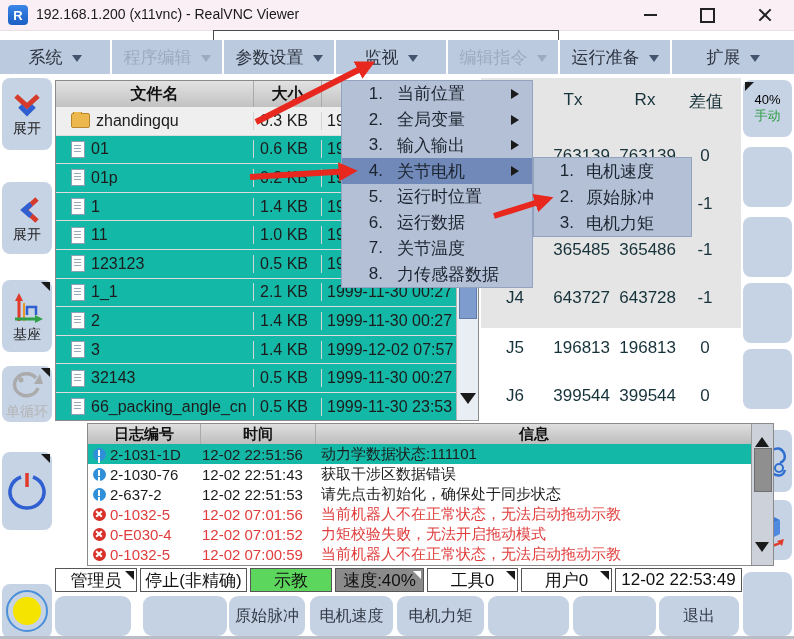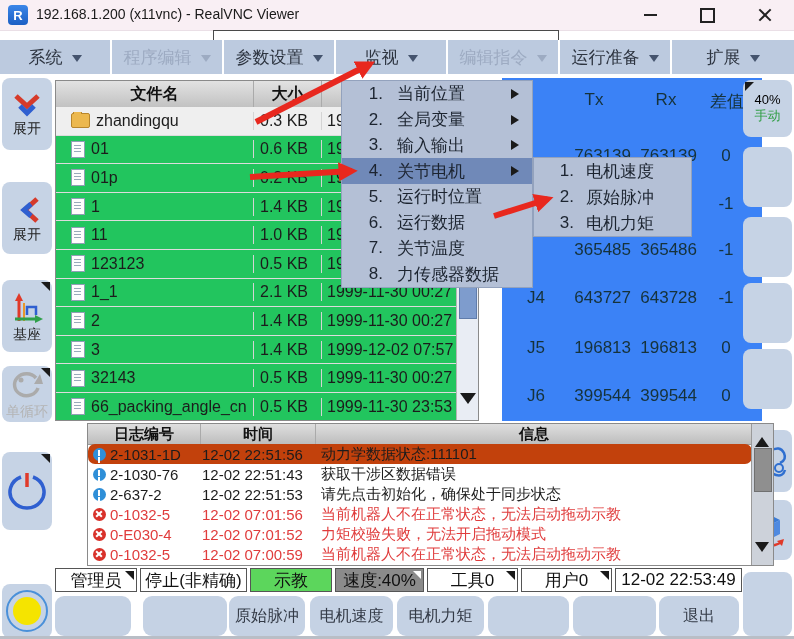--- a/index.html
+++ b/index.html
@@ -45,35 +45,35 @@
               border:1px solid #8a8a8a;box-sizing:border-box;}
   .file-header{position:absolute;left:0;top:0;width:402px;height:26px;display:flex;
                background:linear-gradient(#e2e2e2,#c2c2c2);border-bottom:1px solid #9a9a9a;
                font-size:16px;font-weight:bold;color:#111;}
   .fh-cell{display:flex;align-items:center;justify-content:center;box-sizing:border-box;}
   .fh-name{width:197px;}
   .fh-size{width:68px;border-left:1px solid #aaa;}
   .fh-date{width:137px;border-left:1px solid #aaa;}
   .file-rows{position:absolute;left:0;top:26px;width:402px;height:313px;overflow:hidden;}
   .file-row{display:flex;height:28.6px;align-items:center;font-size:16px;color:#1c1c1c;
-            border-bottom:1px solid #dcdcdc;box-sizing:border-box;background:#22c55e;}
+            border-bottom:1px solid #dcdcdc;box-sizing:border-box;background:#14b8a6;}
   .file-row.selected{background:#efefef;}
   .fc-name{width:197px;display:flex;align-items:center;box-sizing:border-box;padding-left:15px;gap:6px;overflow:hidden;white-space:nowrap;}
   .fc-size{width:68px;border-left:1px solid #d4d4d4;box-sizing:border-box;padding-left:6px;white-space:nowrap;}
   .fc-date{width:137px;border-left:1px solid #d4d4d4;box-sizing:border-box;padding-left:5px;white-space:nowrap;overflow:hidden;}
   .file-scroll{position:absolute;right:0;top:0;width:21px;height:339px;background:#e9edf4;border-left:1px solid #b5b5b5;}
   .fs-thumb{position:absolute;left:2px;top:200px;width:16px;height:36px;background:#7e9ccd;border:1px solid #5f7cab;}
   .fs-down{position:absolute;left:3px;bottom:8px;width:0;height:0;
            border:8px solid transparent;border-top:11px solid #1a1a1a;}
   .ficon-folder{width:17px;height:13px;background:#ecb84e;border:1px solid #b8862c;border-radius:2px;position:relative;flex:0 0 auto;}
   .ficon-folder::before{content:"";position:absolute;left:1px;top:-4px;width:7px;height:3px;background:#ecb84e;border:1px solid #b8862c;border-bottom:none;}
   .ficon-file{width:12px;height:15px;background:#fdfdfd;border:1px solid #8fa0b5;position:relative;flex:0 0 auto;}
   .ficon-file::before{content:"";position:absolute;left:2px;top:3px;width:7px;height:1px;background:#9ab;box-shadow:0 3px 0 #9ab,0 6px 0 #9ab;}
   
-  .joint-panel{position:absolute;left:502px;top:78px;width:260px;height:343px;background:#3b82f6;}
+  .joint-panel{position:absolute;left:481px;top:78px;width:260px;height:250px;background:#e5e5e5;}
   .jp-h{position:absolute;top:12px;font-size:17px;color:#16323a;text-align:center;}
   .jp-row{position:absolute;height:26px;line-height:26px;font-size:17px;color:#16323a;width:100%;}
   .jp-label{position:absolute;left:14px;width:40px;text-align:center;}
   .jp-tx{position:absolute;left:59px;width:70px;text-align:right;}
   .jp-rx{position:absolute;left:135px;width:60px;text-align:right;}
   .jp-diff{position:absolute;left:204px;width:40px;text-align:center;}
   
   .rrail-btn{position:absolute;left:743px;width:49px;background:#c6d3e5;border-radius:8px;}
   .speed-btn{display:flex;flex-direction:column;align-items:center;justify-content:center;}
   .speed-val{font-size:13px;color:#000000;}
@@ -96,21 +96,21 @@
              box-sizing:border-box;background:#fff;margin-left:32px;}
   .log-header{position:absolute;left:0;top:0;width:664px;height:20px;display:flex;
               background:linear-gradient(#dfdfdf,#bdbdbd);border-bottom:1px solid #9a9a9a;
               font-size:15px;font-weight:bold;color:#111;}
   .lh-cell{display:flex;align-items:center;justify-content:center;box-sizing:border-box;}
   .lh-code{width:112px;}
   .lh-time{width:115px;border-left:1px solid #aaa;}
   .lh-msg{width:437px;border-left:1px solid #aaa;}
   .log-rows{position:absolute;left:0;top:20px;width:664px;height:121px;overflow:hidden;}
   .log-row{display:flex;align-items:center;height:20px;font-size:15px;color:#1c1c1c;white-space:nowrap;}
-  .log-row.selected{background:#c2410c;border-radius:7px;}
+  .log-row.selected{background:#14b8a6;}
   .log-row.error{color:#e03c3c;}
   .li-wrap{width:22px;display:flex;justify-content:center;flex:0 0 auto;}
   .lc-code{width:90px;flex:0 0 auto;}
   .lc-time{width:115px;flex:0 0 auto;padding-left:2px;box-sizing:border-box;}
   .lc-msg{padding-left:6px;}
   .icon-info{width:13px;height:13px;border-radius:50%;background:#2f8fd8;position:relative;}
   .icon-info::after{content:"";position:absolute;left:5.5px;top:2px;width:2px;height:6px;background:#fff;box-shadow:0 7px 0 #fff;}
   .icon-error{width:13px;height:13px;border-radius:50%;background:#d8312a;position:relative;}
   .icon-error::before,.icon-error::after{content:"";position:absolute;left:2.5px;top:5.5px;width:8px;height:2px;background:#fff;}
   .icon-error::before{transform:rotate(45deg);}

